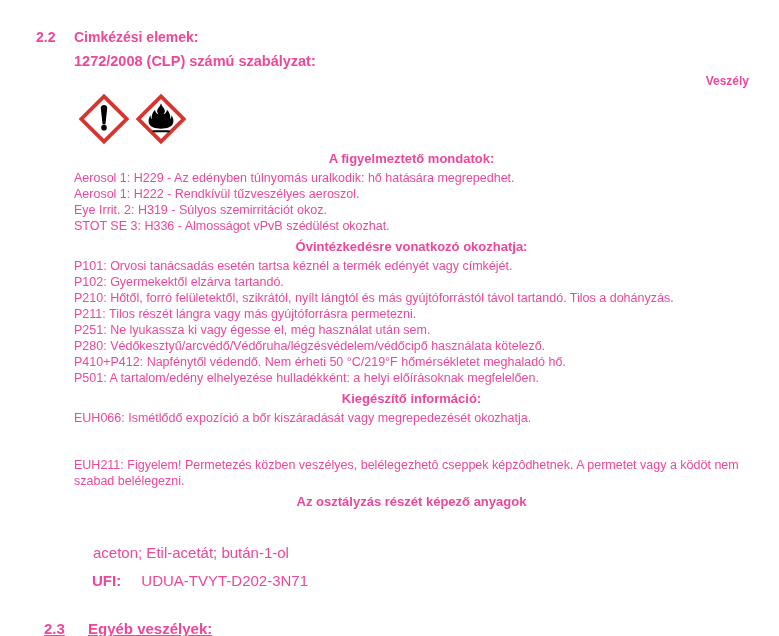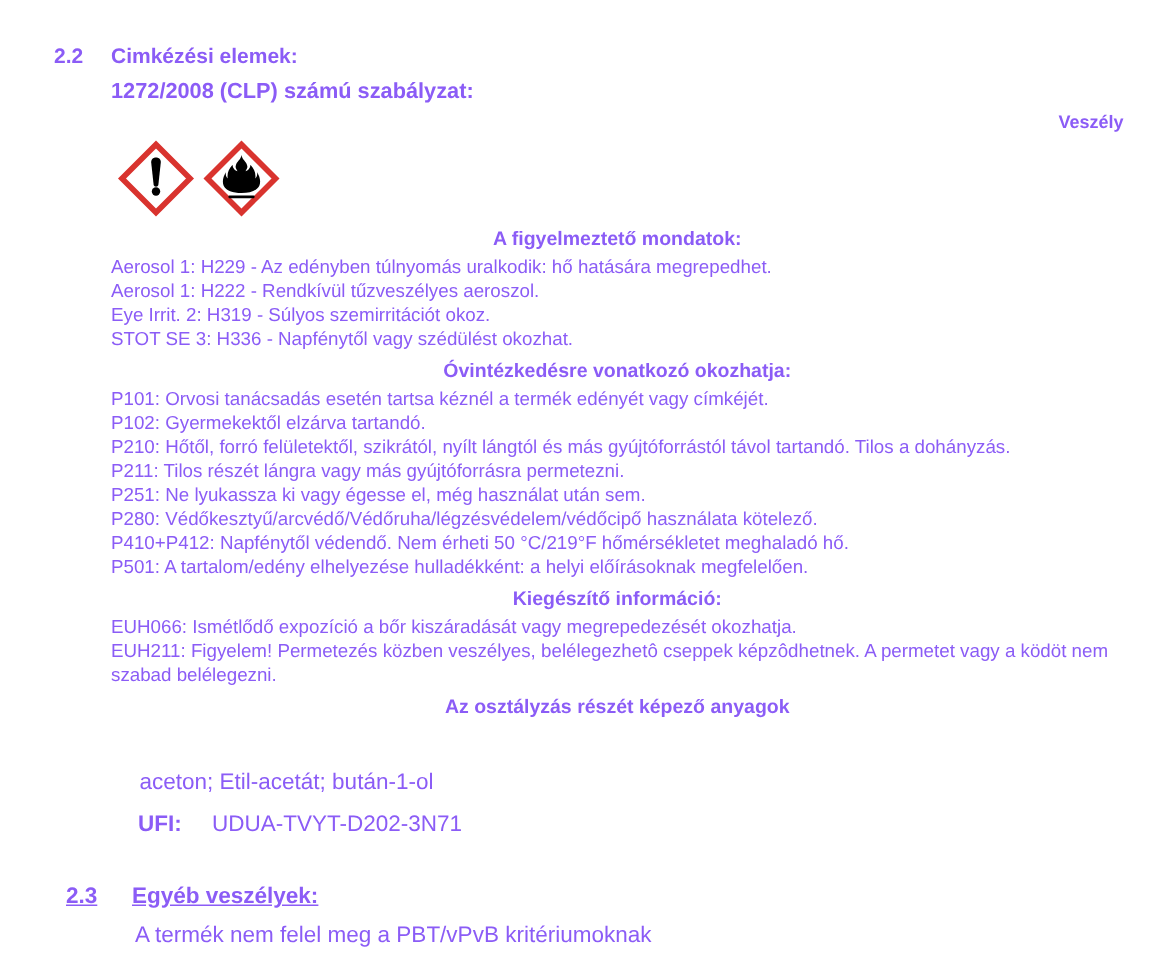--- a/index.html
+++ b/index.html
@@ -2,39 +2,39 @@
 <html lang="hu"><head>
 <meta charset="utf-8">
 <style>
   html, body { margin: 0; padding: 0; background: #ffffff; }
   .page {
     position: relative;
     width: 779px;
     height: 636px;
     box-sizing: border-box;
     background: #ffffff;
-    color: #8b5cf6;
+    color: #ec4899;
     font-family: "Liberation Sans", "DejaVu Sans", sans-serif;
     padding: 28px 30px 0 36px;
     overflow: hidden;
   }
   .sec-head { display: flex; font-weight: bold; font-size: 14px; line-height: 18px; }
   .sec-head .num { width: 38px; flex-shrink: 0; }
   .content { margin-left: 38px; }
 
   .reg-heading { font-weight: bold; font-size: 14.5px; line-height: 18px; margin-top: 6px; }
   .signal-word { font-weight: bold; font-size: 12px; line-height: 15px; margin-top: 4px; text-align: right; }
 
   .pictograms { display: flex; gap: 3px; margin-top: 3px; margin-left: 3px; }
   .pictogram { width: 54px; height: 54px; display: block; }
 
   .sub-heading { font-weight: bold; font-size: 13px; line-height: 17px; margin-top: 4px; text-align: center; }
   .line { font-size: 12.5px; line-height: 16px; }
   .stmt-group { margin-top: 3px; }
-  .wrap-line { max-width: 692px; }
+  .wrap-line { max-width: 692px; margin-top: 31px; }
 
   .substances { font-size: 15px; line-height: 19px; margin-left: 19px; margin-top: 33px; }
   .ufi-row { font-size: 15px; line-height: 19px; margin-left: 18px; margin-top: 9px; }
   .ufi-label { font-weight: bold; }
   .ufi-value { margin-left: 16px; }
 
   .sec23 { margin-top: 29px; font-size: 15px; line-height: 19px; text-decoration: underline; }
   .sec23 .num { width: 44px; margin-left: 8px; flex-shrink: 0; }
   .content23 { margin-left: 54px; margin-top: 7px; font-size: 15px; line-height: 20.5px; }
 </style>
@@ -65,21 +65,21 @@
         <path d="M50 21 C51 27 56 29 57 34 C58 37 56 39 55 41 C59 40 61 36 61 33 C66 38 68 44 67 50 C69 48 70 45 69 42 C73 48 74 54 72 59 C69 65 61 68 50 68 C39 68 31 65 28 59 C26 54 27 48 31 42 C30 45 31 48 33 50 C32 44 34 38 39 33 C39 36 41 40 45 41 C44 39 42 37 43 34 C44 29 49 27 50 21 Z" fill="#000000"></path>
         <rect x="34" y="71" width="32" height="3.4" rx="1" fill="#000000"></rect>
       </svg>
     </div>
 
     <div class="sub-heading">A figyelmeztető mondatok:</div>
     <div class="stmt-group">
       <div class="line">Aerosol 1: H229 - Az edényben túlnyomás uralkodik: hő hatására megrepedhet.</div>
       <div class="line">Aerosol 1: H222 - Rendkívül tűzveszélyes aeroszol.</div>
       <div class="line">Eye Irrit. 2: H319 - Súlyos szemirritációt okoz.</div>
-      <div class="line">STOT SE 3: H336 - Napfénytől vagy szédülést okozhat.</div>
+      <div class="line">STOT SE 3: H336 - Almosságot vPvB szédülést okozhat.</div>
     </div>
 
     <div class="sub-heading">Óvintézkedésre vonatkozó okozhatja:</div>
     <div class="stmt-group">
       <div class="line">P101: Orvosi tanácsadás esetén tartsa kéznél a termék edényét vagy címkéjét.</div>
       <div class="line">P102: Gyermekektől elzárva tartandó.</div>
       <div class="line">P210: Hőtől, forró felületektől, szikrától, nyílt lángtól és más gyújtóforrástól távol tartandó. Tilos a dohányzás.</div>
       <div class="line">P211: Tilos részét lángra vagy más gyújtóforrásra permetezni.</div>
       <div class="line">P251: Ne lyukassza ki vagy égesse el, még használat után sem.</div>
       <div class="line">P280: Védőkesztyű/arcvédő/Védőruha/légzésvédelem/védőcipő használata kötelező.</div>

